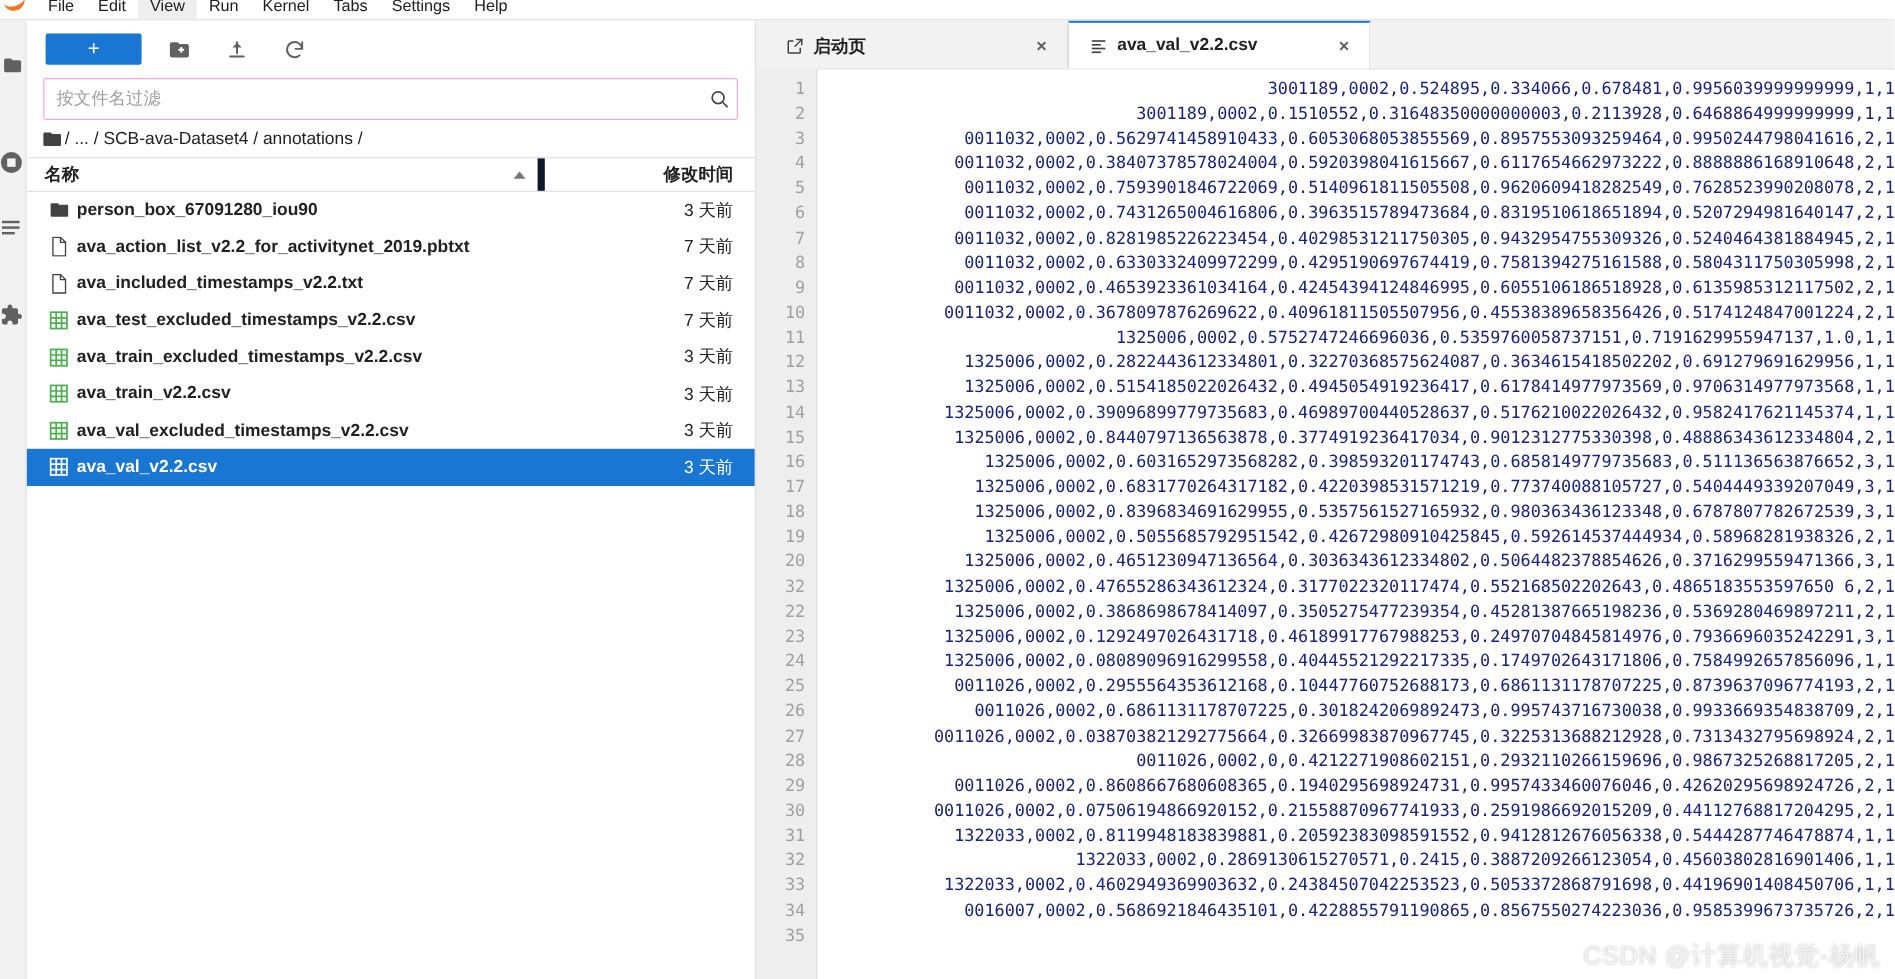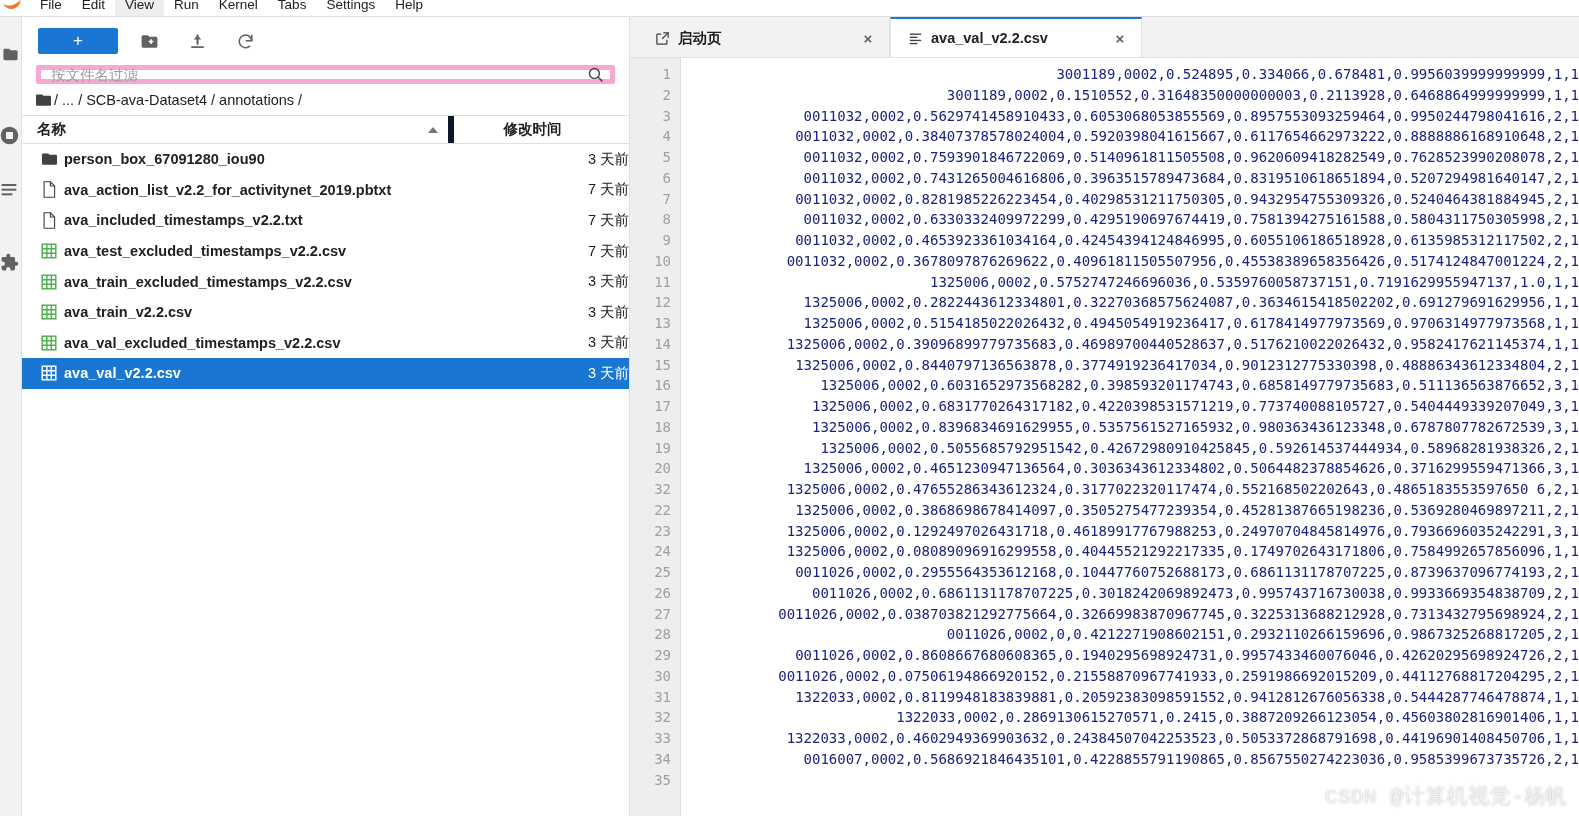--- a/index.html
+++ b/index.html
@@ -125,22 +125,22 @@
     margin-left: 14px;
     display: flex;
     align-items: center;
     justify-content: center;
     color: #616161;
     cursor: pointer;
   }
 
   .fb-filter {
     margin: 4px 14px 0 14px;
-    height: 19px;
-    border: 5px solid #f9a8d4;
+    height: 35px;
+    border: 1px solid #f9a8d4;
     border-radius: 2px;
     display: flex;
     align-items: center;
     box-sizing: border-box;
     background: #fff;
   }
   .fb-filter input {
     flex: 1;
     border: none;
     outline: none;
@@ -197,21 +197,21 @@
     cursor: pointer;
   }
   .sort-caret {
     width: 0; height: 0;
     border-left: 5px solid transparent;
     border-right: 5px solid transparent;
     border-bottom: 6px solid #757575;
   }
   .fb-h-mod {
     width: 175px;
-    text-align: center;
+    text-align: right;
     padding-right: 18px;
     box-sizing: border-box;
     cursor: pointer;
   }
 
   .fb-list { padding-top: 0; }
   .fb-row {
     height: 30.6px;
     display: flex;
     align-items: center;
@@ -233,20 +233,21 @@
     flex: 1;
     white-space: nowrap;
     overflow: hidden;
     text-overflow: ellipsis;
     padding-left: 2px;
     font-weight: bold;
   }
   .fb-row-mod {
     width: 175px;
     text-align: right;
+    padding-right: 18px;
     box-sizing: border-box;
     flex: 0 0 175px;
   }
 
   
   .dock {
     position: absolute;
     left: 630px; top: 17px;
     width: 949px;
     height: 799px;
@@ -347,21 +348,21 @@
     box-sizing: border-box;
   }
 
   .watermark {
     position: absolute;
     right: 12px;
     bottom: 6px;
     font-size: 21px;
     color: rgba(255,255,255,0.72);
     text-shadow: 0 0 2px rgba(120,120,120,0.55);
-    font-family: Liberation Mono, monospace;
+    font-family: Liberation Sans, sans-serif;
     pointer-events: none;
     letter-spacing: 0.5px;
     z-index: 30;
   }
 </style>
 </head>
 <body>
 
 <div id="app">
 

